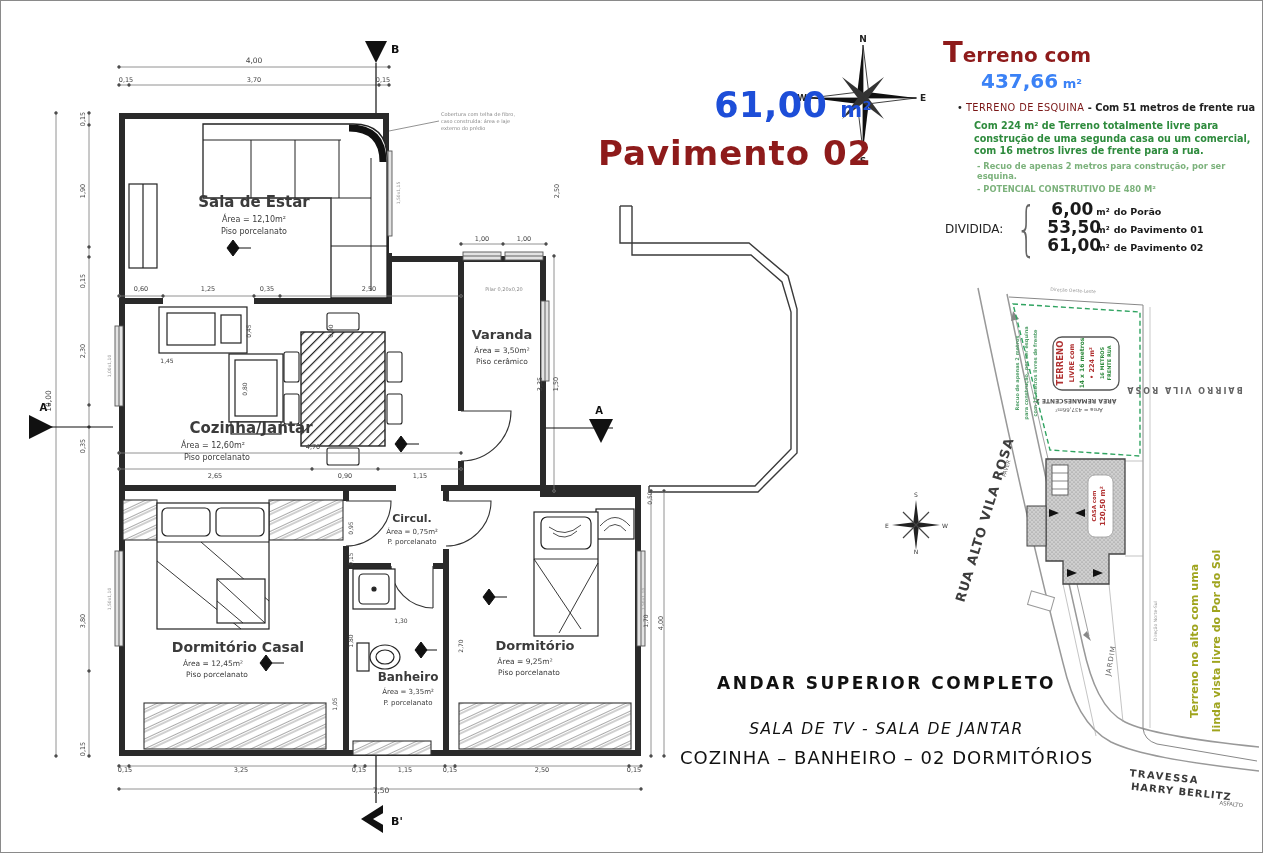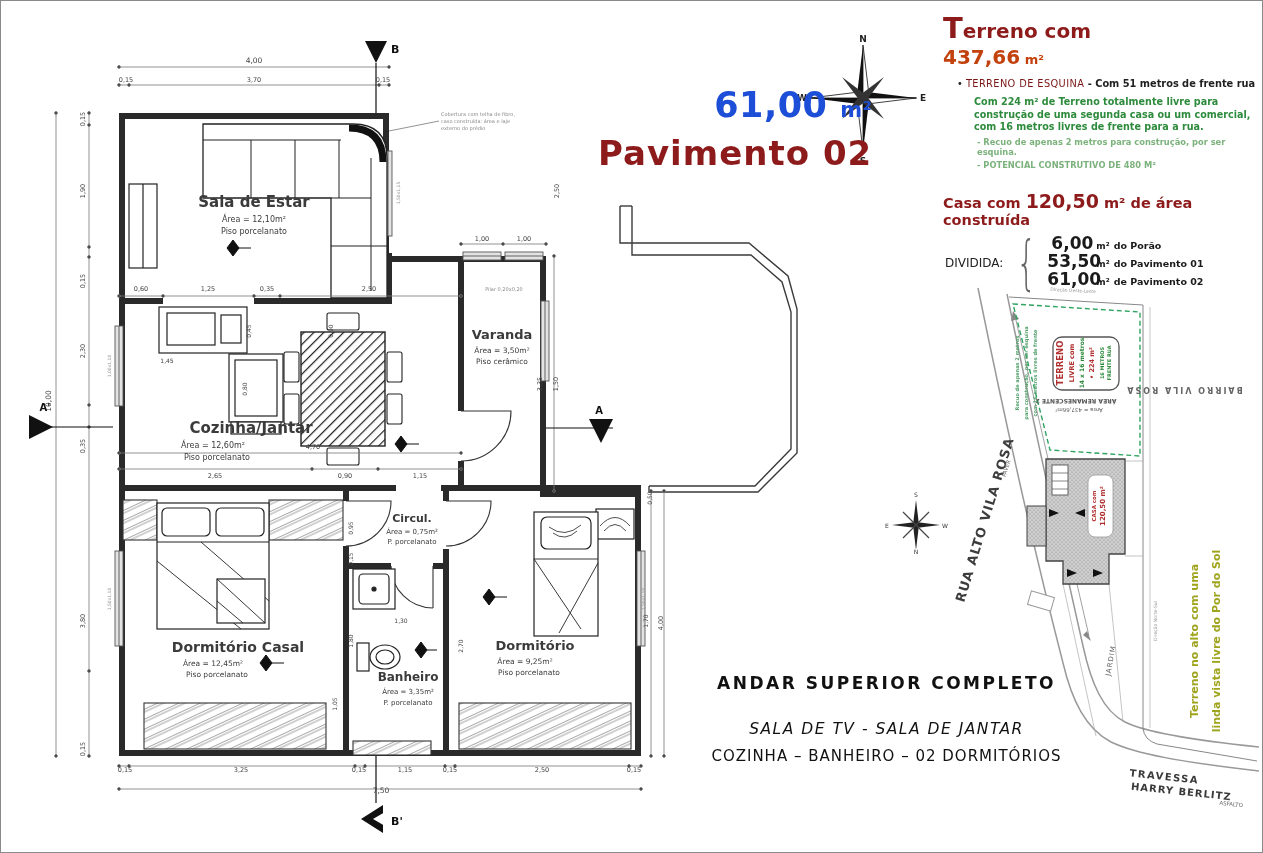--- a/index.html
+++ b/index.html
@@ -6,45 +6,45 @@
   .canvas{position:relative;width:1263px;height:853px;background:#ffffff;border:1px solid #8a8a8a;box-sizing:border-box;overflow:hidden;margin:0 auto;}
   .plan-svg{position:absolute;left:0;top:0;width:1263px;height:853px;}
 
   
   .title-block{position:absolute;left:597px;top:84px;}
   .area-line{font-size:35px;font-weight:bold;color:#1d4ed8;letter-spacing:.5px;text-align:right;}
   .area-line .unit{font-size:21px;}
   .floor-label{font-size:34px;font-weight:bold;color:#8e1b1b;margin-top:8px;letter-spacing:1px;}
 
   
-  .info-panel{position:absolute;left:942px;top:12px;width:318px;}
+  .info-panel{position:absolute;left:942px;top:36px;width:318px;}
   .terreno-title{color:#8e1b1b;font-weight:bold;font-size:20px;line-height:1.05;}
   .terreno-title::first-letter{font-size:29px;}
-  .terreno-area{color:#c2410c;font-weight:bold;font-size:20px;margin-top:2px;}
+  .terreno-area{margin-left:38px;color:#3b82f6;font-weight:bold;font-size:20px;margin-top:2px;}
   .terreno-area .unit{font-size:13px;}
   .bullet-line{margin-top:9px;margin-left:14px;font-size:9.8px;color:#222;}
   .bullet-line .bold-red{color:#7a1616;font-weight:normal;letter-spacing:.4px;}
   .bullet-line .black{color:#222;font-weight:bold;}
   .green-para{margin:7px 0 0 31px;width:286px;font-size:9.6px;font-weight:bold;color:#2e8b3d;line-height:1.3;}
   .green-sub{margin-left:34px;font-size:8.3px;font-weight:bold;color:#7cb27c;margin-top:3px;}
   .casa-line{margin-top:20px;color:#8e1b1b;font-weight:bold;font-size:14.5px;}
   .casa-line .casa-value{font-size:19px;}
   .dividida{display:flex;align-items:center;margin-top:8px;margin-left:2px;}
   .dividida-label{font-size:12px;font-weight:normal;color:#222;margin-right:5px;}
   .brace{font-size:58px;font-weight:100;color:#666;line-height:48px;transform:scaleX(.55);margin-right:2px;}
   .div-row{font-size:8.5px;font-weight:bold;color:#1a1a1a;line-height:15px;white-space:nowrap;}
   .div-row .dv{display:inline-block;width:46px;text-align:right;font-size:17px;margin-right:3px;}
   .div-row .du{font-size:9px;margin-right:4px;}
   .div-row .dl{font-size:9.5px;}
 
   
   .bottom-text{position:absolute;left:658px;top:672px;width:455px;text-align:center;color:#111;}
   .bt1{font-size:17px;font-weight:bold;letter-spacing:2.5px;}
   .bt2{font-size:15.5px;margin-top:27px;letter-spacing:1.5px;font-style:italic;}
-  .bt3{font-size:15px;margin-top:9px;letter-spacing:1px;}
+  .bt3{font-size:18px;margin-top:9px;letter-spacing:1px;}
 </style>
 </head>
 <body>
 
 <div class="canvas">
 
   <svg class="plan-svg" viewBox="0 0 1263 853">
     <defs>
       <pattern id="hatch" width="7" height="7" patternUnits="userSpaceOnUse" patternTransform="rotate(45)">
         <rect width="7" height="7" fill="#fff"></rect>
@@ -467,25 +467,20 @@
     <div class="terreno-area">
       <span>437,66</span><span class="unit"> m²</span>
     </div>
     <div class="bullet-line">
       <span>•</span>
       <span class="bold-red">TERRENO DE ESQUINA</span><span class="black"> - Com 51 metros de frente rua</span>
     </div>
     <div class="green-para">Com 224 m² de Terreno totalmente livre para construção de uma segunda casa ou um comercial, com 16 metros livres de frente para a rua.</div>
     <div class="green-sub">- Recuo de apenas 2 metros para construção, por ser esquina.</div>
     <div class="green-sub">- POTENCIAL CONSTRUTIVO DE 480 M²</div>
-    <div class="casa-line">
-      <span>Casa com</span>
-      <span class="casa-value">120,50</span>
-      <span>m² de área construída</span>
-    </div>
     <div class="dividida">
       <div class="dividida-label">DIVIDIDA:</div>
       <div class="brace">{</div>
       <div class="div-items">
         <div class="div-row">
           <span class="dv">6,00</span><span class="du">m²</span><span class="dl">do Porão</span>
         </div>
         <div class="div-row">
           <span class="dv">53,50</span><span class="du">m²</span><span class="dl">do Pavimento 01</span>
         </div>

